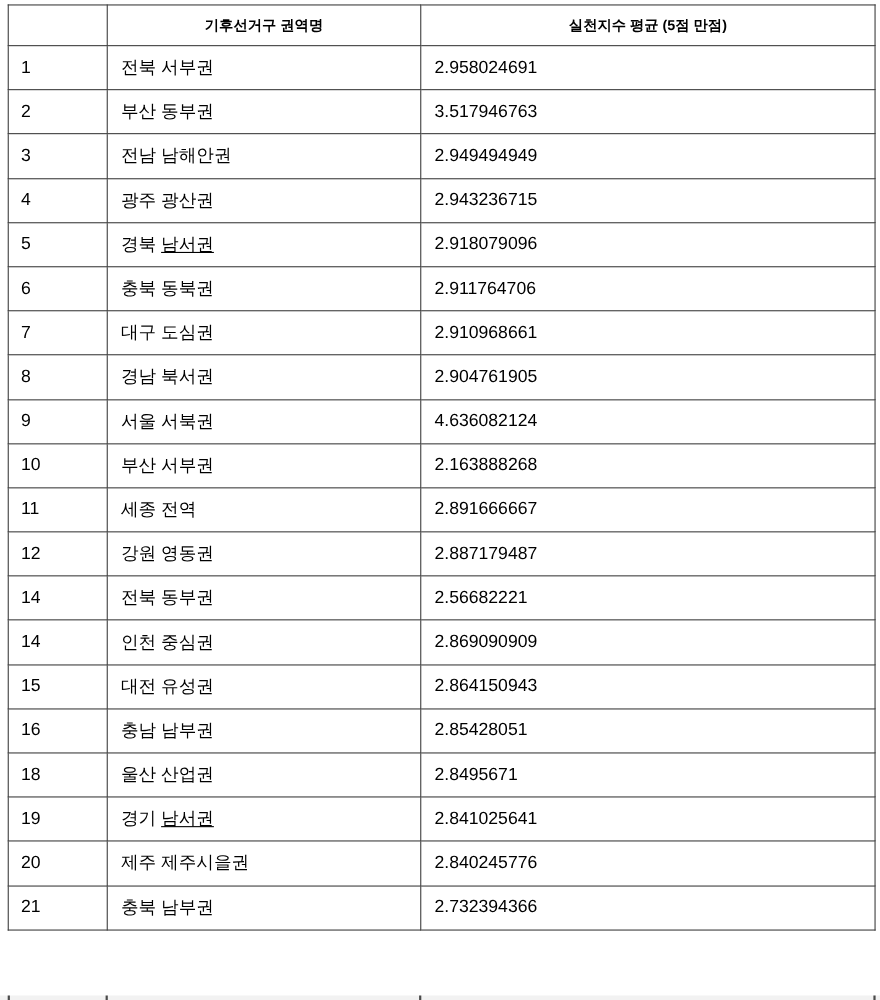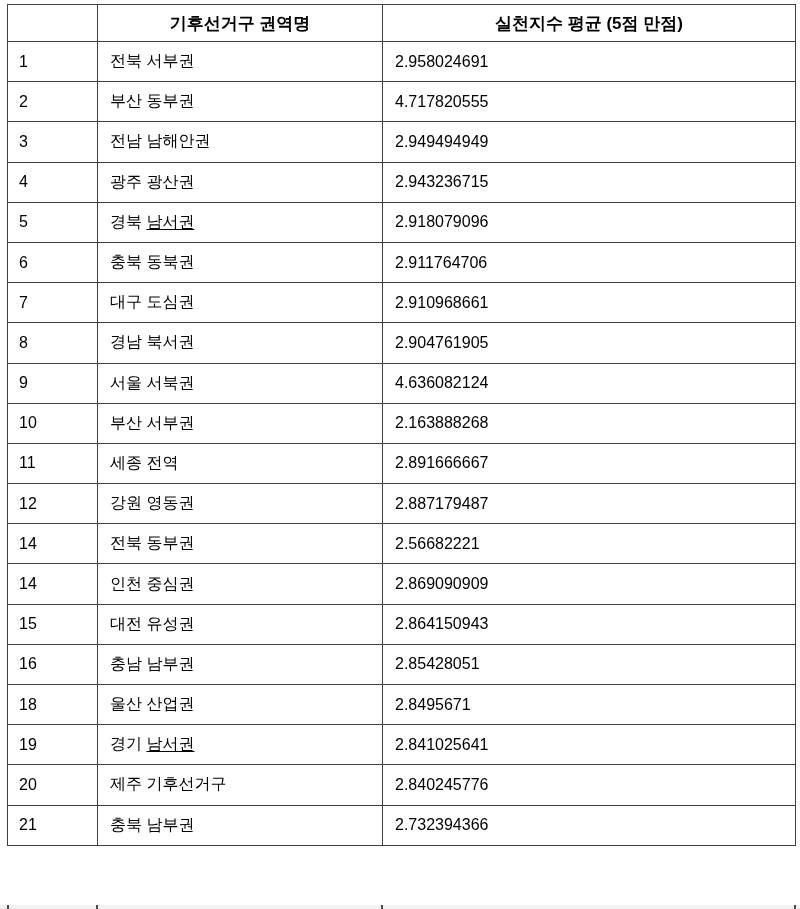--- a/index.html
+++ b/index.html
@@ -28,21 +28,21 @@
   col.c-score  { width: 413px; }
   th, td {
     border: 1.5px solid #3f3f3f;
     background: #ffffff;
     vertical-align: middle;
     overflow: hidden;
     white-space: nowrap;
   }
   th {
     height: 36px;
-    font-size: 17px;
+    font-size: 13px;
     font-weight: bold;
     padding: 0;
   }
   td {
     height: 39.2px;
     font-size: 16px;
     font-weight: normal;
     text-align: left;
     padding: 0 0 0 12px;
   }
@@ -96,21 +96,21 @@
     <tbody>
   <tr>
     <td class="cell-rank">1</td>
     <td class="cell-region">전북 서부권</td>
     <td class="cell-score">2.958024691</td>
   </tr>
 
   <tr>
     <td class="cell-rank">2</td>
     <td class="cell-region">부산 동부권</td>
-    <td class="cell-score">4.717820555</td>
+    <td class="cell-score">3.517946763</td>
   </tr>
 
   <tr>
     <td class="cell-rank">3</td>
     <td class="cell-region">전남 남해안권</td>
     <td class="cell-score">2.949494949</td>
   </tr>
 
   <tr>
     <td class="cell-rank">4</td>
@@ -198,21 +198,21 @@
   </tr>
 
   <tr>
     <td class="cell-rank">19</td>
     <td class="cell-region"><span>경기 </span><span class="squiggle">남서권</span></td>
     <td class="cell-score">2.841025641</td>
   </tr>
 
   <tr>
     <td class="cell-rank">20</td>
-    <td class="cell-region">제주 기후선거구</td>
+    <td class="cell-region">제주 제주시을권</td>
     <td class="cell-score">2.840245776</td>
   </tr>
 
   <tr>
     <td class="cell-rank">21</td>
     <td class="cell-region">충북 남부권</td>
     <td class="cell-score">2.732394366</td>
   </tr>
 </tbody>
   </table>

